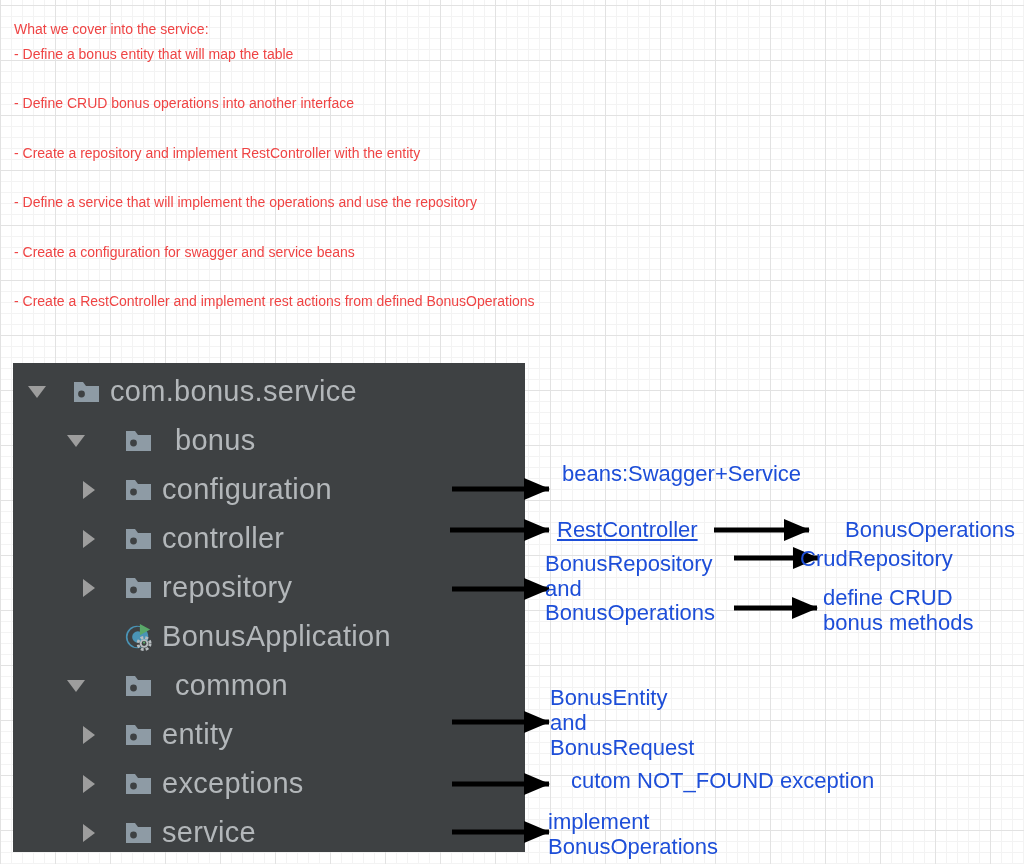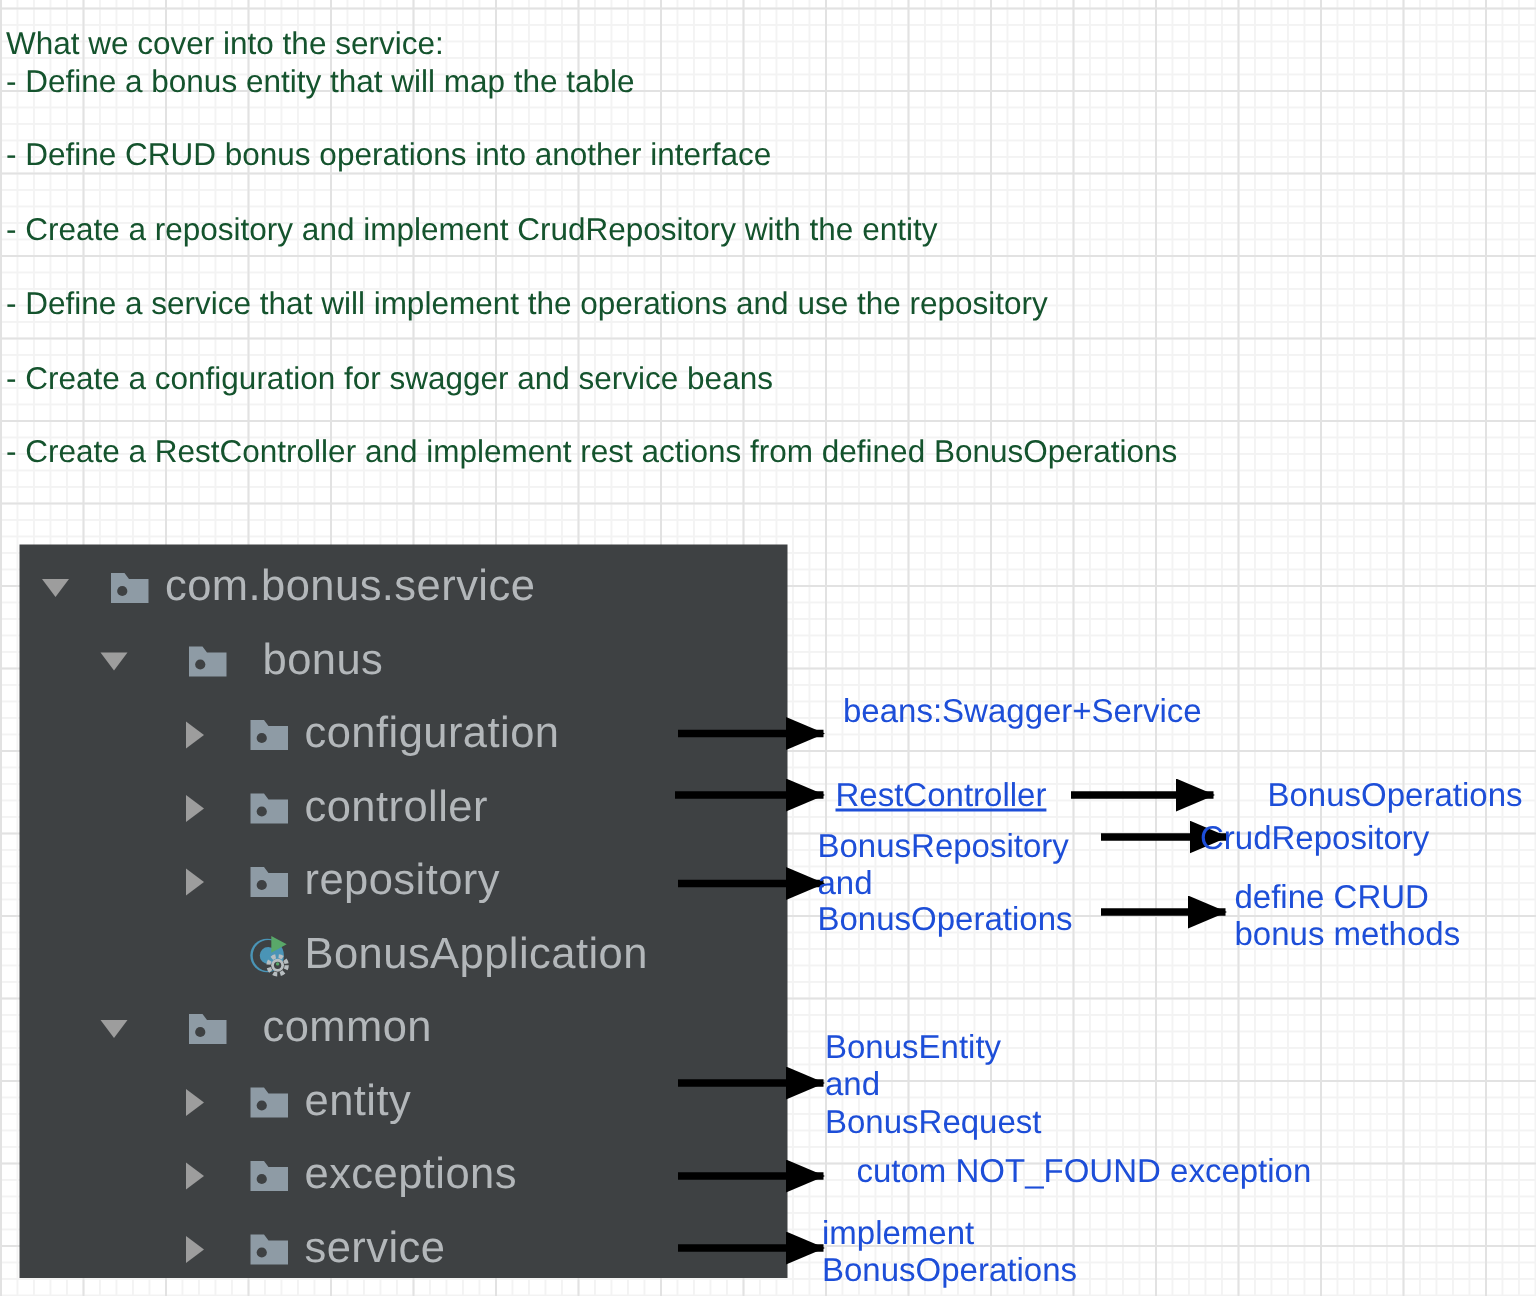--- a/index.html
+++ b/index.html
@@ -14,24 +14,24 @@
       linear-gradient(90deg, #e2e2e2 1px, transparent 1px),
       linear-gradient(#f3f3f3 1px, transparent 1px),
       linear-gradient(90deg, #f3f3f3 1px, transparent 1px);
     background-size: 55px 55px, 55px 55px, 11px 11px, 11px 11px;
     background-position: 0 5px, 0 0, 0 5px, 0 0;
   }
 
   
   .note-line {
     position: absolute;
-    left: 4px;
-    font-size: 21px;
+    left: 14px;
+    font-size: 14px;
     line-height: 23px;
-    color: #14532d;
+    color: #ef4444;
     white-space: nowrap;
   }
 
   
   .tree-panel {
     position: absolute;
     left: 13px; top: 363px;
     width: 512px; height: 489px;
     background: #3e4143;
     box-sizing: border-box;
@@ -39,21 +39,21 @@
     overflow: hidden;
   }
   .tree-row {
     height: 49px;
     display: flex;
     align-items: center;
     box-sizing: border-box;
   }
   .tree-row.lvl0 { padding-left: 15px; }
   .tree-row.lvl1 { padding-left: 54px; gap: 13px; }
-  .tree-row.lvl2 { padding-left: 108px; }
+  .tree-row.lvl2 { padding-left: 67px; }
   .chev-box {
     width: 18px; height: 18px;
     margin-right: 26px;
     flex: none;
     display: flex; align-items: center; justify-content: center;
   }
   .chev-down {
     width: 0; height: 0;
     border-left: 9px solid transparent;
     border-right: 9px solid transparent;
@@ -106,21 +106,21 @@
     pointer-events: none;
   }
   .arrows-overlay line { stroke: #000000; stroke-width: 5; }
 </style>
 </head>
 <body>
 
 <div class="note-line" style="top:18px">What we cover into the service:</div>
 <div class="note-line" style="top:43px">- Define a bonus entity that will map the table</div>
 <div class="note-line" style="top:92px">- Define CRUD bonus operations into another interface</div>
-<div class="note-line" style="top:142px">- Create a repository and implement CrudRepository with the entity</div>
+<div class="note-line" style="top:142px">- Create a repository and implement RestController with the entity</div>
 <div class="note-line" style="top:191px">- Define a service that will implement the operations and use the repository</div>
 <div class="note-line" style="top:241px">- Create a configuration for swagger and service beans</div>
 <div class="note-line" style="top:290px">- Create a RestController and implement rest actions from defined BonusOperations</div>
 
 <div class="tree-panel">
 
   <div class="tree-row lvl0">
     <span class="chev-box">
         <span class="chev-down"></span>
       </span>

